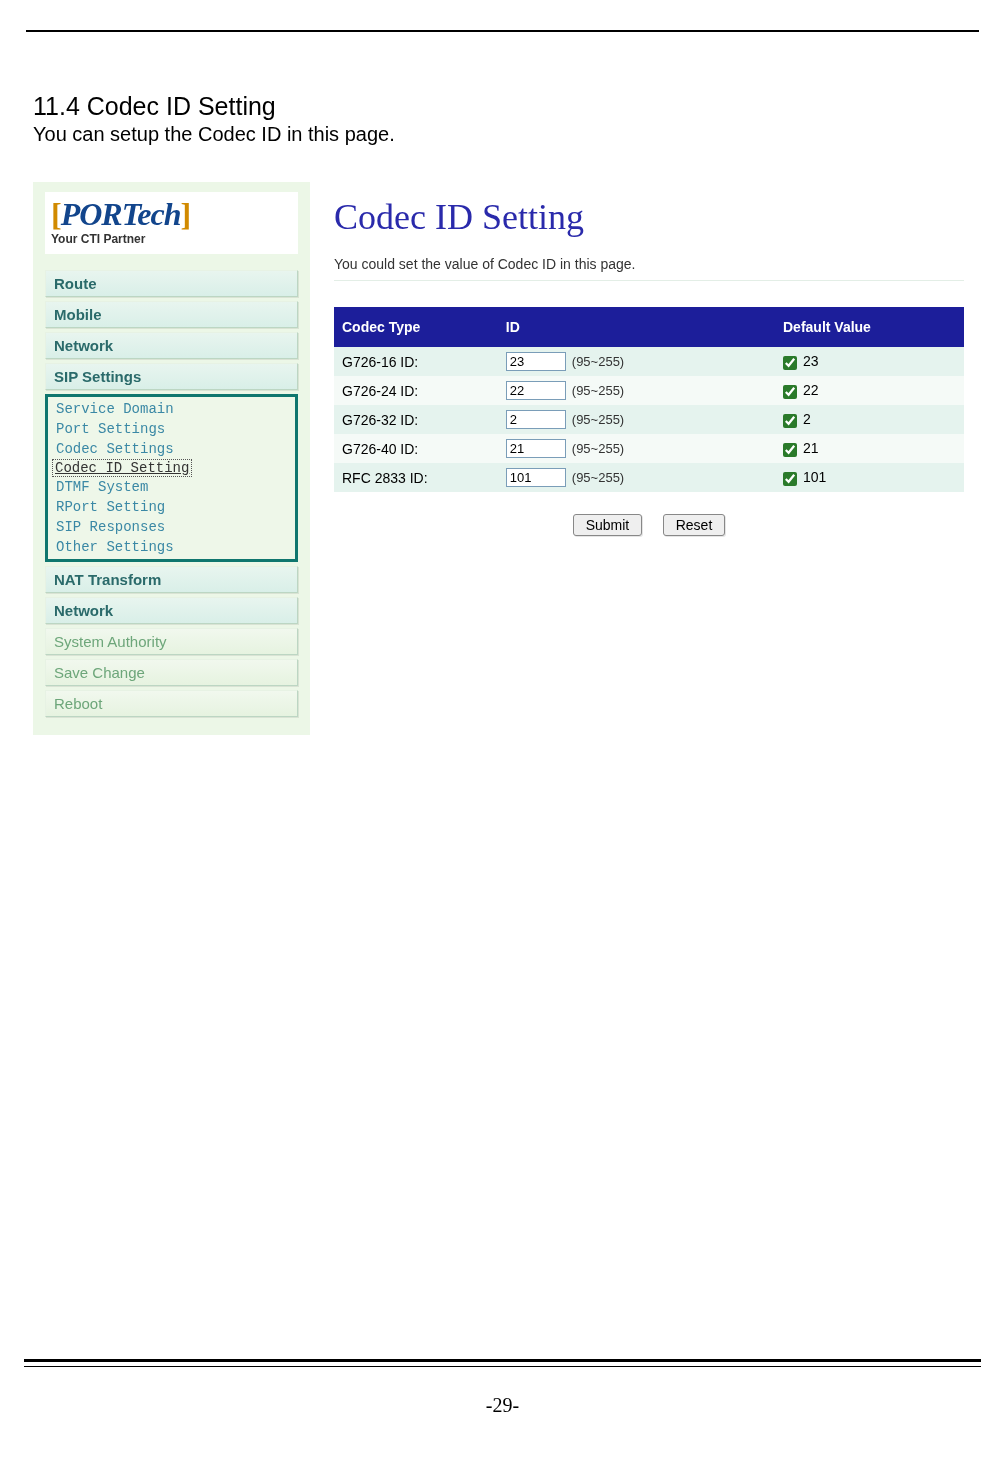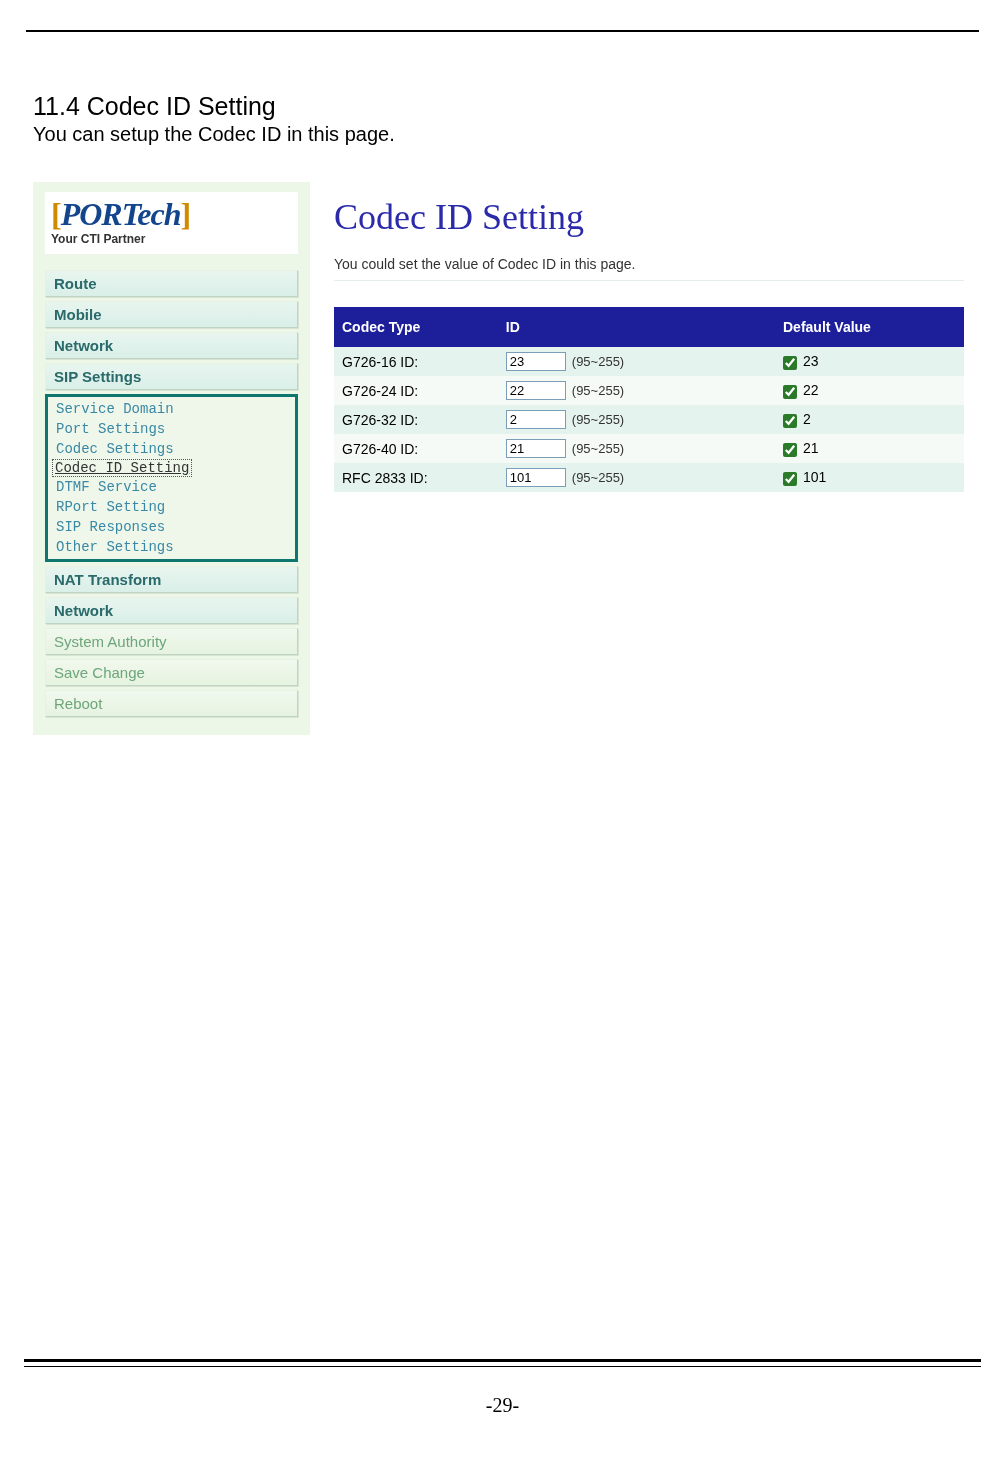--- a/index.html
+++ b/index.html
@@ -82,21 +82,21 @@
       <div class="nav-item">Route</div>
       <div class="nav-item">Mobile</div>
       <div class="nav-item">Network</div>
       <div class="nav-item">SIP Settings</div>
 
       <div class="sub-list">
         <span class="sub-link">Service Domain</span>
         <span class="sub-link">Port Settings</span>
         <span class="sub-link">Codec Settings</span>
         <span class="sub-link current">Codec ID Setting</span>
-        <span class="sub-link">DTMF Service</span>
+        <span class="sub-link">DTMF System</span>
         <span class="sub-link">RPort Setting</span>
         <span class="sub-link">SIP Responses</span>
         <span class="sub-link">Other Settings</span>
       </div>
 
       <div class="nav-item">NAT Transform</div>
       <div class="nav-item">Network</div>
       <div class="nav-item nav-light">System Authority</div>
       <div class="nav-item nav-light">Save Change</div>
       <div class="nav-item nav-light">Reboot</div>
@@ -137,20 +137,24 @@
               <td><input type="checkbox" class="chk" checked="" style=""><span>21</span></td>
             </tr>
             <tr class="odd">
               <td>RFC 2833 ID:</td>
               <td><input type="text" class="id-input" value="101" style=""><span class="range">(95~255)</span></td>
               <td><input type="checkbox" class="chk" checked="" style=""><span>101</span></td>
             </tr>
           </tbody>
       </table>
 
+      <div class="btn-row">
+        <button class="btn">Submit</button>
+        <button class="btn">Reset</button>
+      </div>
     </div>
   </div>
 </div>
 
 <div class="bottom-rules">
   <div class="thick-line"></div>
   <div class="thin-line"></div>
 </div>
 <div class="page-num">-29-</div>
 

